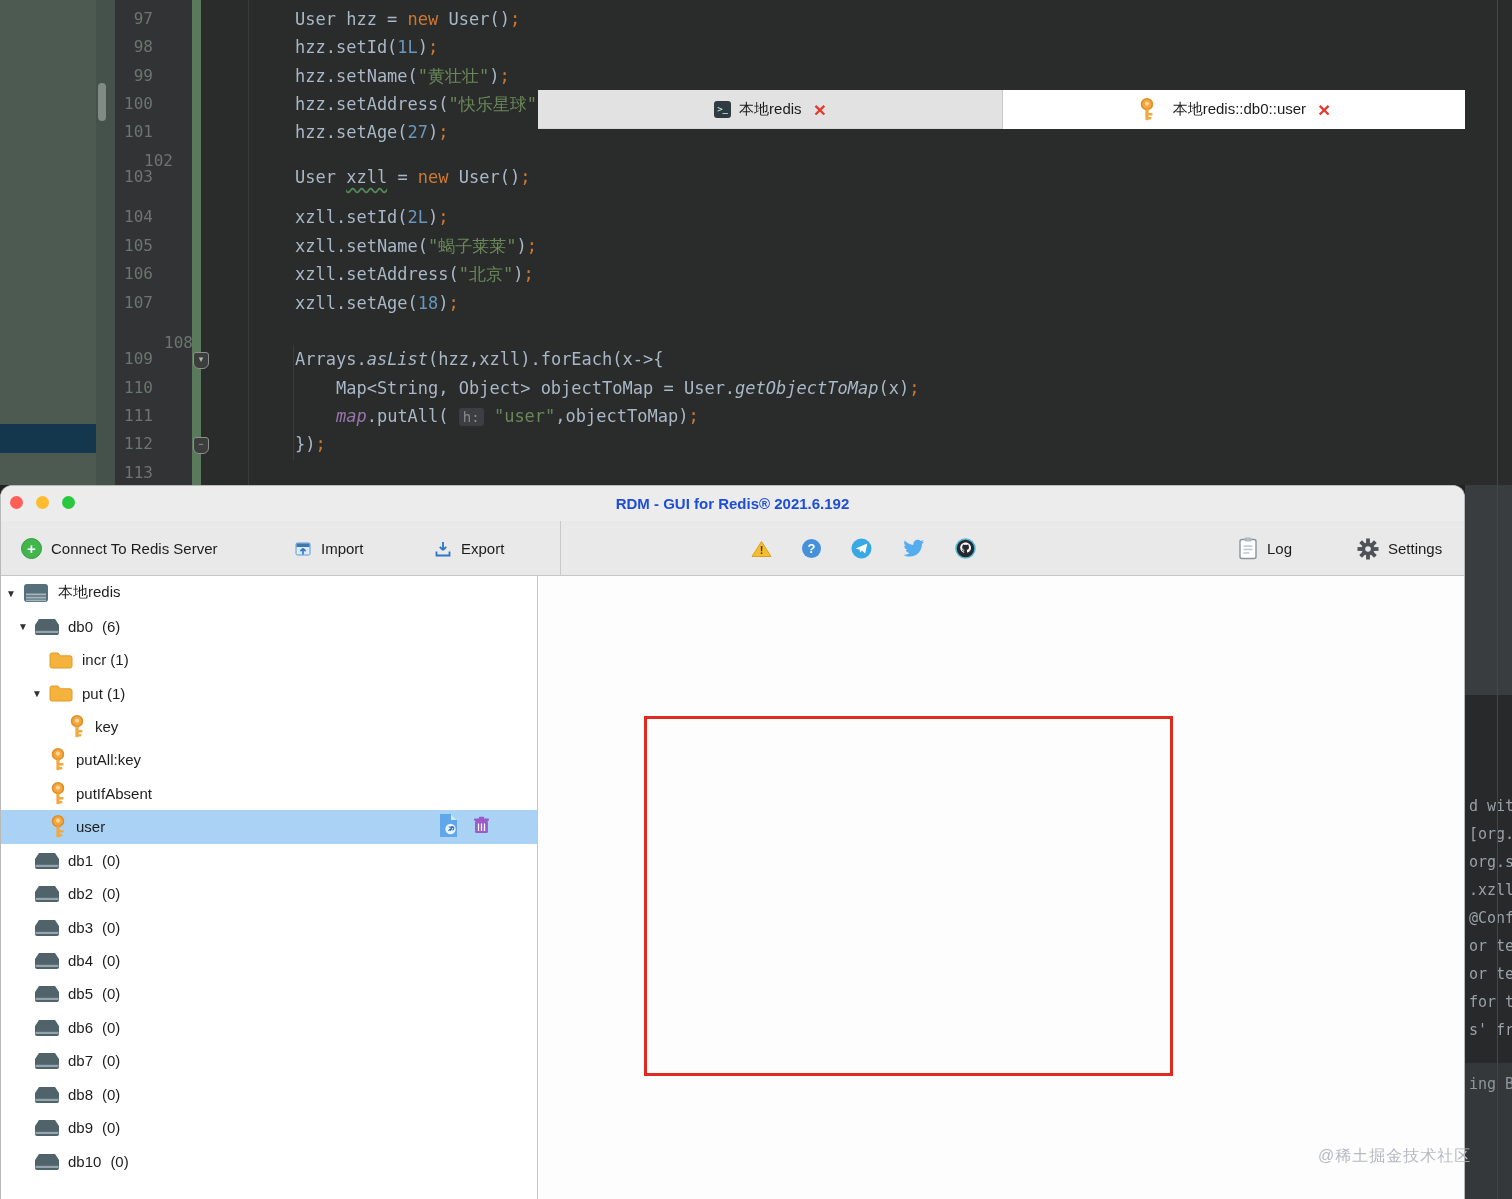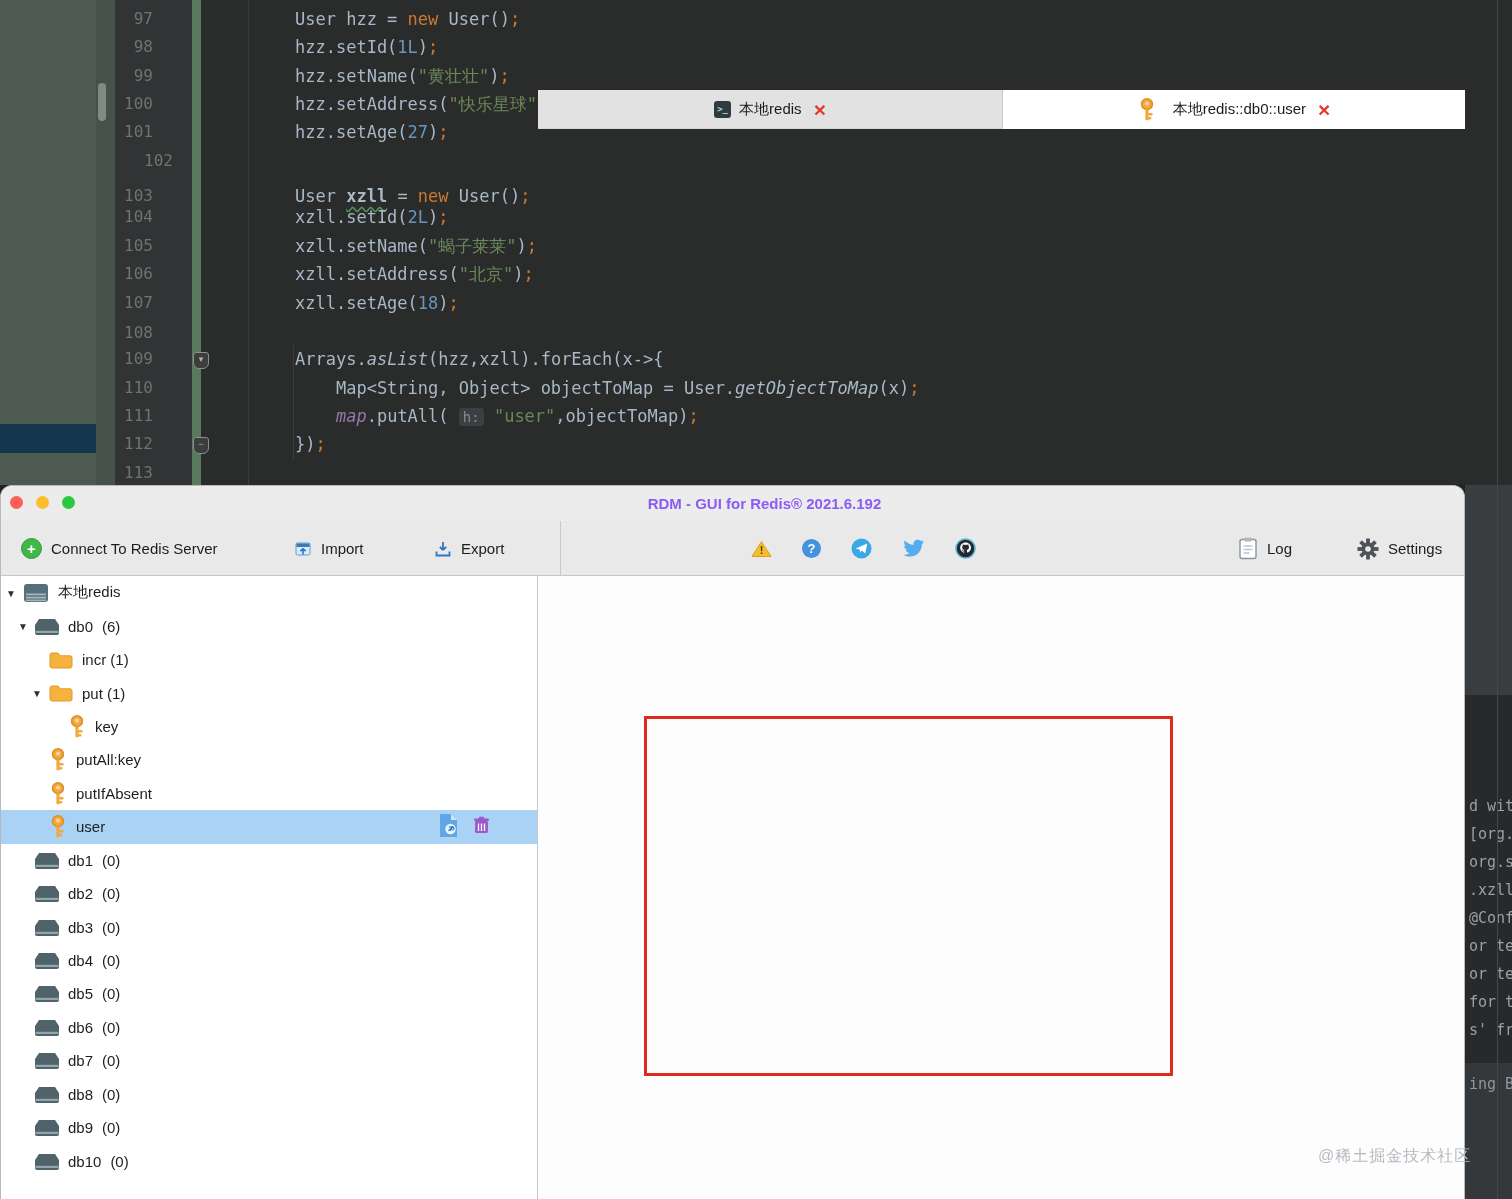--- a/index.html
+++ b/index.html
@@ -21,38 +21,38 @@
   .lnum{position:absolute;left:90px;width:63px;text-align:right;
         font-family:"DejaVu Sans Mono",monospace;font-size:16px;color:#6d756f;}
   .ltext{position:absolute;left:295px;white-space:pre;
          font-family:"DejaVu Sans Mono",monospace;font-size:17px;color:#a9b7c6;}
   .fold{position:absolute;left:193px;top:7px;width:14px;height:15px;border:1px solid #8a918b;
         border-radius:3px 3px 6px 6px;background:#3b3e3c;color:#aeb4ae;font-size:9px;
         line-height:13px;text-align:center;}
   .tk-kw{color:#cc7832;} .tk-num{color:#6897bb;} .tk-str{color:#6a8759;}
   .tk-fld{color:#9876aa;font-style:italic;} .tk-semi{color:#cc7832;}
   .tk-it{font-style:italic;}
-  .tk-wavy{text-decoration:underline wavy #55895a;text-underline-offset:4px;font-weight:bold;}
+  .tk-wavy{text-decoration:underline wavy #55895a;text-underline-offset:4px;}
   .tk-hint{background:#3c3f41;color:#87898c;border-radius:3px;padding:1px 4px;font-size:14px;}
 
   
   #behind{position:absolute;left:1465px;top:485px;width:47px;height:714px;background:#27292a;}
   #behind-top{position:absolute;left:0;top:0;width:47px;height:210px;background:#3a3d3f;}
   #behind-band{position:absolute;left:0;top:578px;width:47px;height:136px;background:#35383a;}
   .conline{position:absolute;left:4px;white-space:pre;font-family:"DejaVu Sans Mono",monospace;
            font-size:15px;color:#9aa1a5;}
 
   
   #rdm{position:absolute;left:0;top:485px;width:1465px;height:714px;background:#fdfdfd;
        border-radius:12px 12px 0 0;border:1px solid #b9b9b9;border-bottom:none;box-sizing:border-box;z-index:2;}
   #titlebar{position:absolute;left:0;top:0;width:100%;height:35px;background:#ececec;
             border-radius:12px 12px 0 0;}
   .tl{position:absolute;top:10px;width:13px;height:13px;border-radius:50%;}
   #win-title{position:absolute;left:0;top:0;width:100%;height:35px;line-height:36px;text-align:center;
-             font-size:15px;font-weight:700;color:#8b5cf6;margin-left:32px;}
+             font-size:15px;font-weight:700;color:#1d4ed8;}
   #toolbar{position:absolute;left:0;top:35px;width:100%;height:55px;background:#e9e9e9;
            border-bottom:1px solid #c6c6c6;box-sizing:border-box;}
   #tb-div{position:absolute;left:559px;top:35px;width:1px;height:55px;background:#c9c9c9;}
   .tb-item{position:absolute;top:0;height:55px;display:flex;align-items:center;gap:9px;
            font-size:15px;color:#1d1d1d;cursor:default;}
   .ic-plus-circle{width:19px;height:19px;border-radius:50%;background:#41b64a;border:1px solid #2f9b38;
                   color:#fff;font-weight:700;font-size:15px;display:flex;align-items:center;
                   justify-content:center;line-height:1;}
   .circ-help{width:19px;height:19px;border-radius:50%;background:#4591dc;color:#fff;font-weight:700;
              font-size:13px;display:flex;align-items:center;justify-content:center;}
@@ -159,41 +159,41 @@
           <span class="ltext"><span>hzz.setAddress(</span><span class="tk-str">"快乐星球"</span><span>)</span><span class="tk-semi">;</span></span>
         </div>
         <div class="code-row" style="top: 118.4px;">
           <span class="lnum">101</span>
           <span class="ltext"><span>hzz.setAge(</span><span class="tk-num">27</span><span>)</span><span class="tk-semi">;</span></span>
         </div>
         <div class="code-row" style="top: 146.75px; margin-left: 20px;">
           <span class="lnum">102</span>
           <span class="ltext"></span>
         </div>
-        <div class="code-row" style="top: 182px;">
+        <div class="code-row" style="top: 163px;">
           <span class="lnum">103</span>
           <span class="ltext"><span>User </span><span class="tk-wavy">xzll</span><span> = </span><span class="tk-kw">new</span><span> User()</span><span class="tk-semi">;</span></span>
         </div>
         <div class="code-row" style="top: 203.45px;">
           <span class="lnum">104</span>
           <span class="ltext"><span>xzll.setId(</span><span class="tk-num">2L</span><span>)</span><span class="tk-semi">;</span></span>
         </div>
         <div class="code-row" style="top: 231.8px;">
           <span class="lnum">105</span>
           <span class="ltext"><span>xzll.setName(</span><span class="tk-str">"蝎子莱莱"</span><span>)</span><span class="tk-semi">;</span></span>
         </div>
         <div class="code-row" style="top: 260.15px; padding-left: 47px;">
           <span class="lnum">106</span>
           <span class="ltext"><span>xzll.setAddress(</span><span class="tk-str">"北京"</span><span>)</span><span class="tk-semi">;</span></span>
         </div>
         <div class="code-row" style="top: 288.5px;">
           <span class="lnum">107</span>
           <span class="ltext"><span>xzll.setAge(</span><span class="tk-num">18</span><span>)</span><span class="tk-semi">;</span></span>
         </div>
-        <div class="code-row" style="top: 319px;">
+        <div class="code-row" style="top: 329px; margin-left: 40px;">
           <span class="lnum">108</span>
           <span class="ltext"></span>
         </div>
         <div class="code-row" style="top: 345.2px;">
           <span class="lnum">109</span>
           <span class="fold">▾</span>
           <span class="ltext"><span>Arrays.</span><span class="tk-it">asList</span><span>(hzz,xzll).forEach(x-&gt;{</span></span>
         </div>
         <div class="code-row" style="top: 373.55px;">
           <span class="lnum">110</span>

